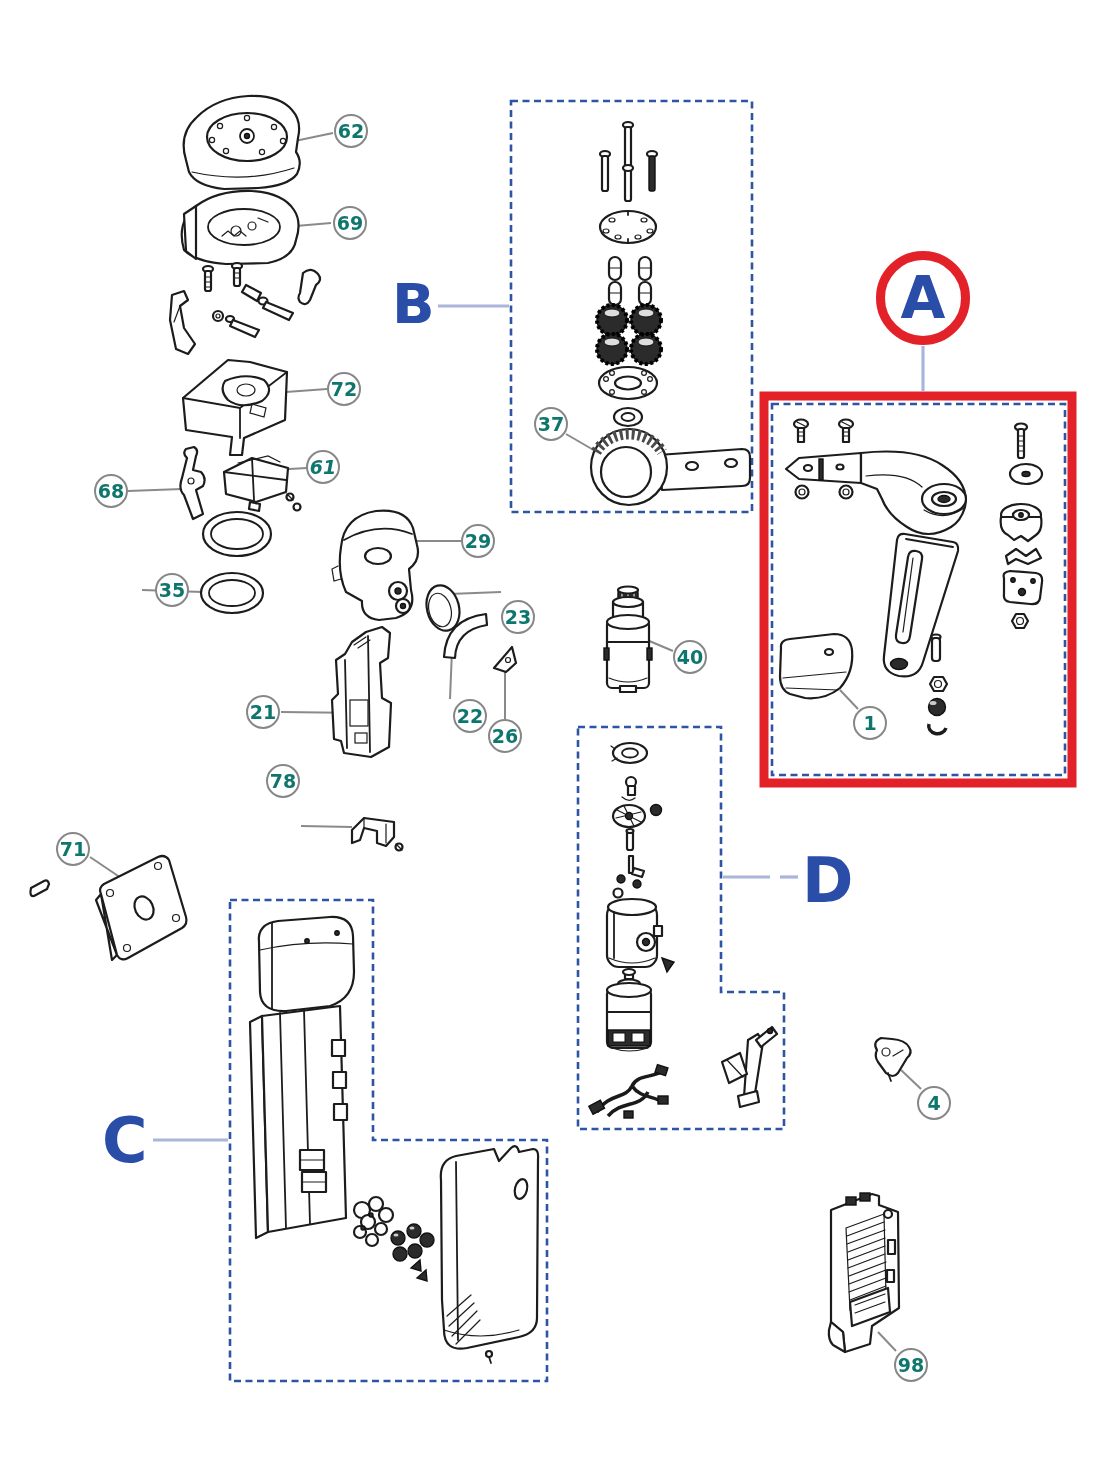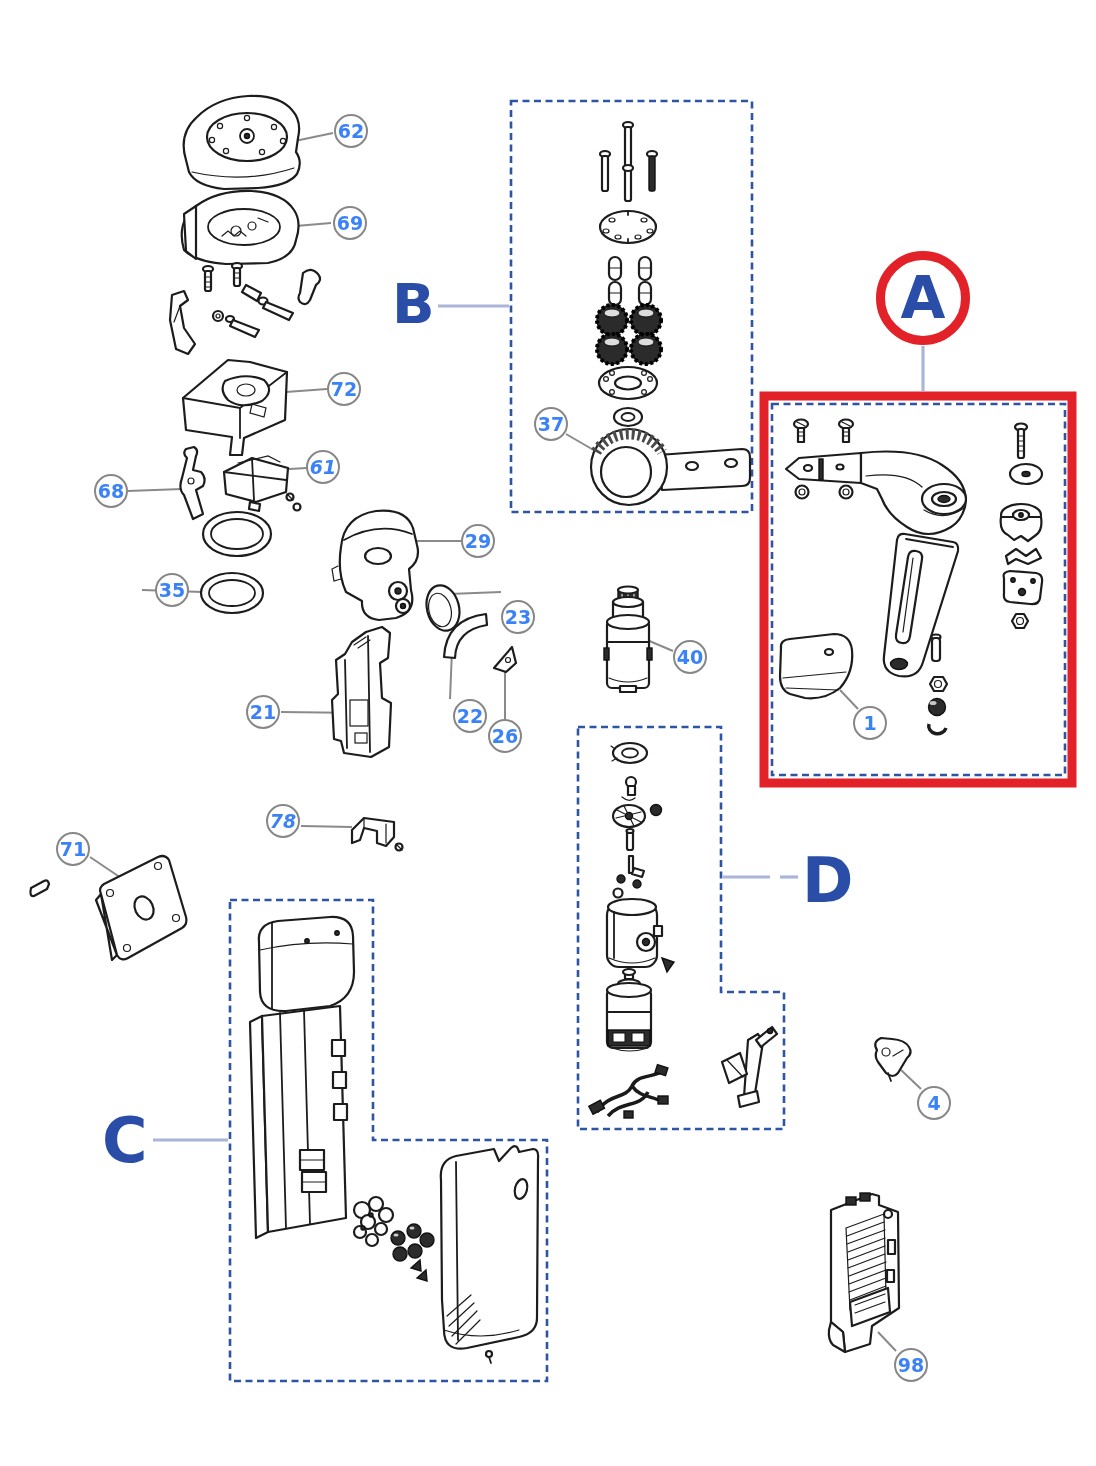--- a/index.html
+++ b/index.html
@@ -11,21 +11,21 @@
   .ln{fill:none;stroke:#1c1c1c;stroke-width:1.8;stroke-linecap:round;}
   .thin{fill:none;stroke:#1c1c1c;stroke-width:1.2;stroke-linecap:round;}
   .dk{fill:#2b2b2b;stroke:#111;stroke-width:1.4;}
   .leader{stroke:#8a8a8a;stroke-width:2;fill:none;}
   .dash{fill:none;stroke:#2e55a3;stroke-width:2.6;stroke-dasharray:7 4.5;}
   .conn{stroke:#a9b6d9;stroke-width:3.2;fill:none;}
   .redbox{fill:none;stroke:#e32128;stroke-width:9;}
   
   .callout{position:absolute;width:34px;height:34px;border:2px solid #878787;border-radius:50%;
            background:#fff;display:flex;align-items:center;justify-content:center;
-           font-size:19px;font-weight:bold;color:#3b82f6;box-sizing:border-box;z-index:3;}
+           font-size:19px;font-weight:bold;color:#0f766e;box-sizing:border-box;z-index:3;}
   
   .secletter{position:absolute;color:#2a4da8;font-weight:bold;line-height:1;z-index:3;}
   .aring{position:absolute;left:876px;top:251px;width:94px;height:94px;border:9px solid #e32128;
          border-radius:50%;background:#fff;display:flex;align-items:center;justify-content:center;
          box-sizing:border-box;z-index:3;}
   .aring .secletter{position:static;font-size:58px;}
 </style>
 </head>
 <body>
 
@@ -499,18 +499,18 @@
   <div class="callout" style="left:94px;top:474px;">68</div>
   <div class="callout" style="left:108px;top:573px;margin-left:47px;">35</div>
   <div class="callout" style="left:461px;top:524px;">29</div>
   <div class="callout" style="left:501px;top:600px;">23</div>
   <div class="callout" style="left:409px;top:699px;margin-left:44px;">22</div>
   <div class="callout" style="left:488px;top:719px;">26</div>
   <div class="callout" style="left:246px;top:695px;">21</div>
   <div class="callout" style="left:534px;top:407px;">37</div>
   <div class="callout" style="left:673px;top:640px;">40</div>
   <div class="callout" style="left:853px;top:706px;">1</div>
-  <div class="callout" style="left:266px;top:804px;font-style:italic;">78</div>
+  <div class="callout" style="left:266px;top:764px;">78</div>
   <div class="callout" style="left:56px;top:832px;">71</div>
   <div class="callout" style="left:917px;top:1086px;">4</div>
   <div class="callout" style="left:894px;top:1348px;">98</div>
 
 </div>
 
 </body></html>

